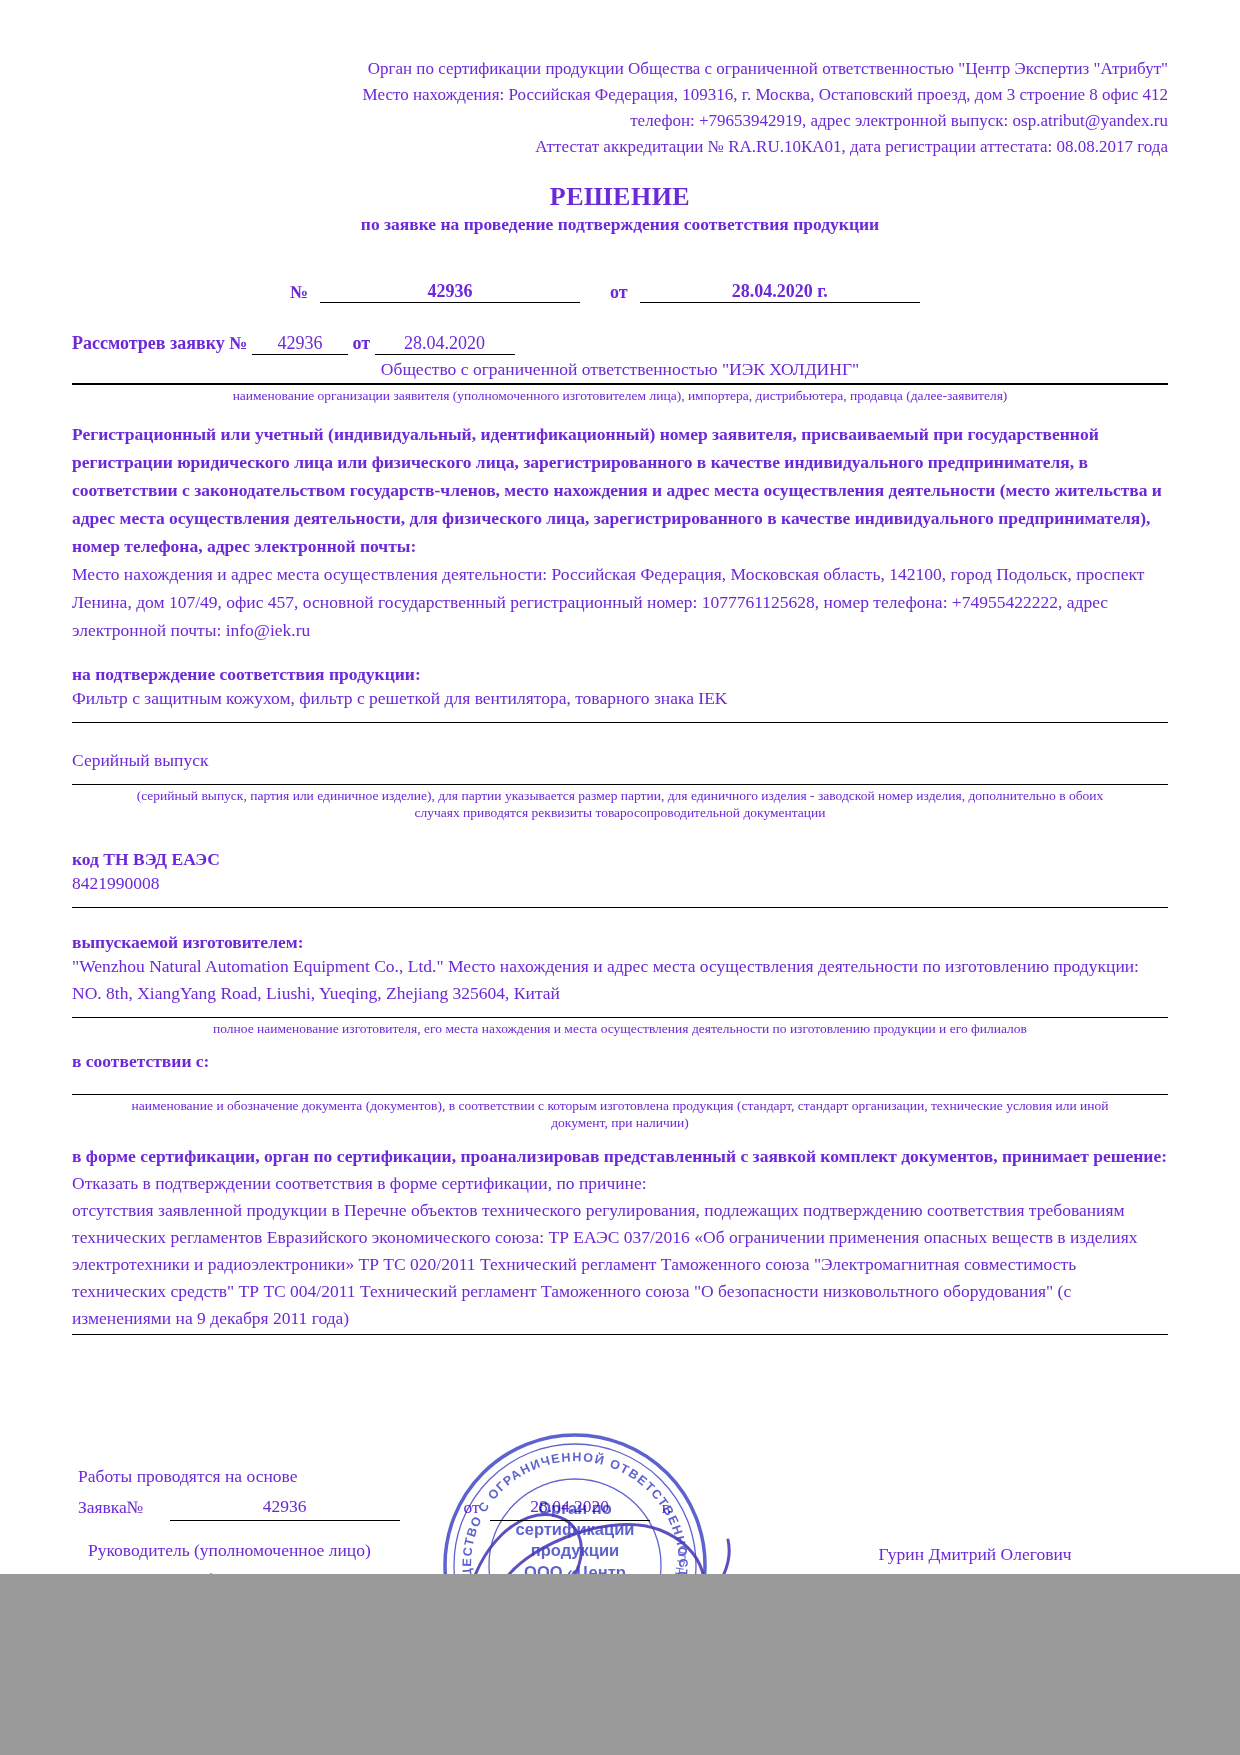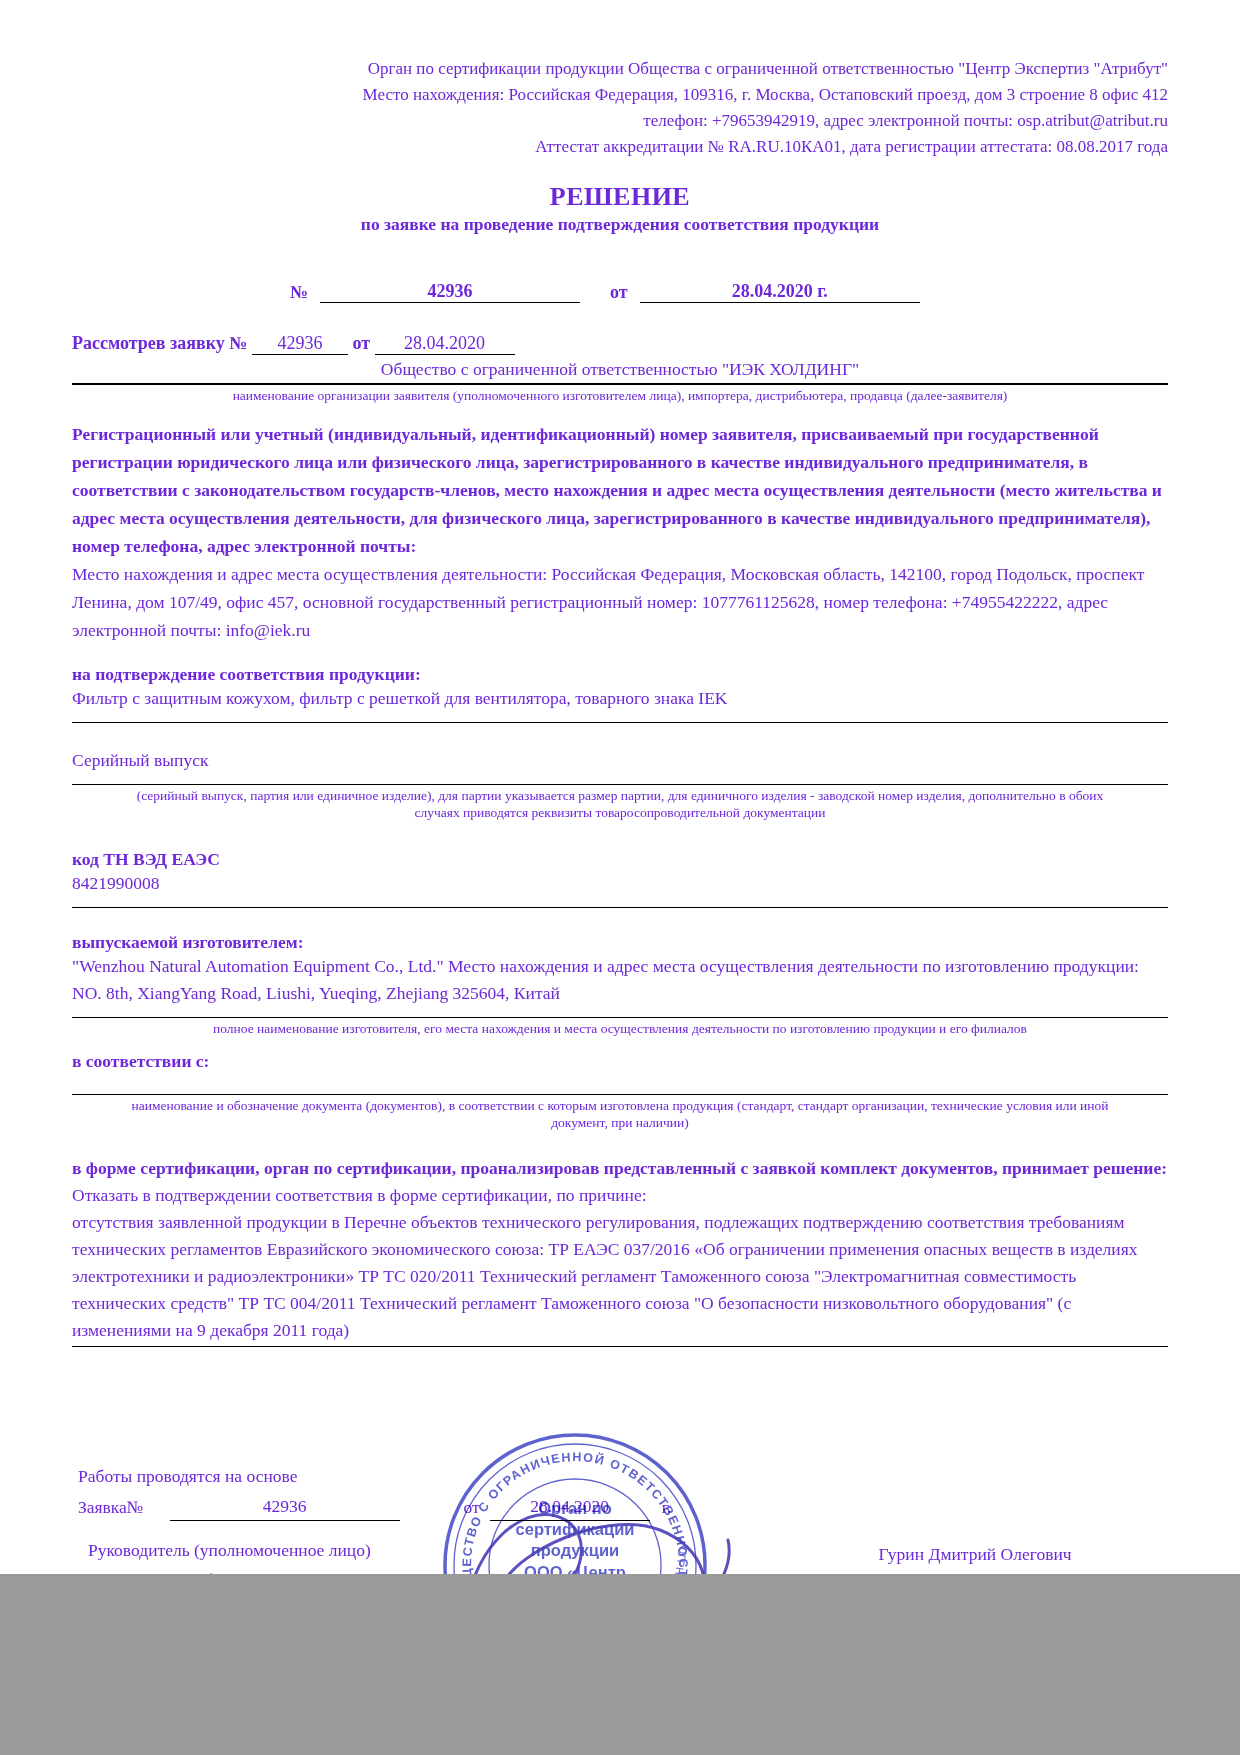--- a/index.html
+++ b/index.html
@@ -31,21 +31,21 @@
   .overlay{position:absolute;left:0;top:0;width:1240px;height:1755px;pointer-events:none;mix-blend-mode:multiply;}
 </style>
 </head>
 <body>
 
 <div class="page">
 
   <div class="hdr">
     <div>Орган по сертификации продукции Общества с ограниченной ответственностью "Центр Экспертиз "Атрибут"</div>
     <div>Место нахождения: Российская Федерация, 109316, г. Москва, Остаповский проезд, дом 3 строение 8 офис 412</div>
-    <div>телефон: +79653942919, адрес электронной почты: osp.atribut@atribut.ru</div>
+    <div>телефон: +79653942919, адрес электронной выпуск: osp.atribut@yandex.ru</div>
     <div>Аттестат аккредитации № RA.RU.10КА01, дата регистрации аттестата: 08.08.2017 года</div>
   </div>
 
   <div class="title">РЕШЕНИЕ</div>
   <div class="subtitle">по заявке на проведение подтверждения соответствия продукции</div>
 
   <div class="numrow">
     <span class="gap12">№</span>
     <span class="u w260 gap30">42936</span>
     <span class="gap12">от</span>
@@ -75,21 +75,21 @@
   <div class="uline-block">8421990008</div>
 
   <div class="sec-label" style="margin-top:24px;">выпускаемой изготовителем:</div>
   <div class="uline-block">"Wenzhou Natural Automation Equipment Co., Ltd." Место нахождения и адрес места осуществления деятельности по изготовлению продукции: NO. 8th, XiangYang Road, Liushi, Yueqing, Zhejiang 325604, Китай</div>
   <div class="note" style="width:980px;margin-left:auto;margin-right:auto;">полное наименование изготовителя, его места нахождения и места осуществления деятельности по изготовлению продукции и его филиалов</div>
 
   <div class="sec-label" style="margin-top:14px;">в соответствии с:</div>
   <div class="blankline"></div>
   <div class="note" style="width:1020px;margin-left:auto;margin-right:auto;">наименование и обозначение документа (документов), в соответствии с которым изготовлена продукция (стандарт, стандарт организации, технические условия или иной документ, при наличии)</div>
 
-  <div style="margin-top:24px;">
+  <div style="margin-top:12px;">
     <div class="para b" style="line-height:27px;">в форме сертификации, орган по сертификации, проанализировав представленный с заявкой комплект документов, принимает решение:</div>
     <div class="para" style="line-height:27px;">Отказать в подтверждении соответствия в форме сертификации, по причине:</div>
     <div class="para" style="line-height:27px;border-bottom:1.7px solid #000;padding-bottom:2px;">отсутствия заявленной продукции в Перечне объектов технического регулирования, подлежащих подтверждению соответствия требованиям технических регламентов Евразийского экономического союза: ТР ЕАЭС 037/2016 «Об ограничении применения опасных веществ в изделиях электротехники и радиоэлектроники» ТР ТС 020/2011 Технический регламент Таможенного союза "Электромагнитная совместимость технических средств" ТР ТС 004/2011 Технический регламент Таможенного союза "О безопасности низковольтного оборудования" (с изменениями на 9 декабря 2011 года)</div>
   </div>
 
   <div class="abs" style="left:78px;top:1462px;">Работы проводятся на основе</div>
 
   <div class="abs f-request" style="left:78px;top:1492px;">
     <span style="">Заявка</span>
     <span style="margin-right:26px;">№</span>

